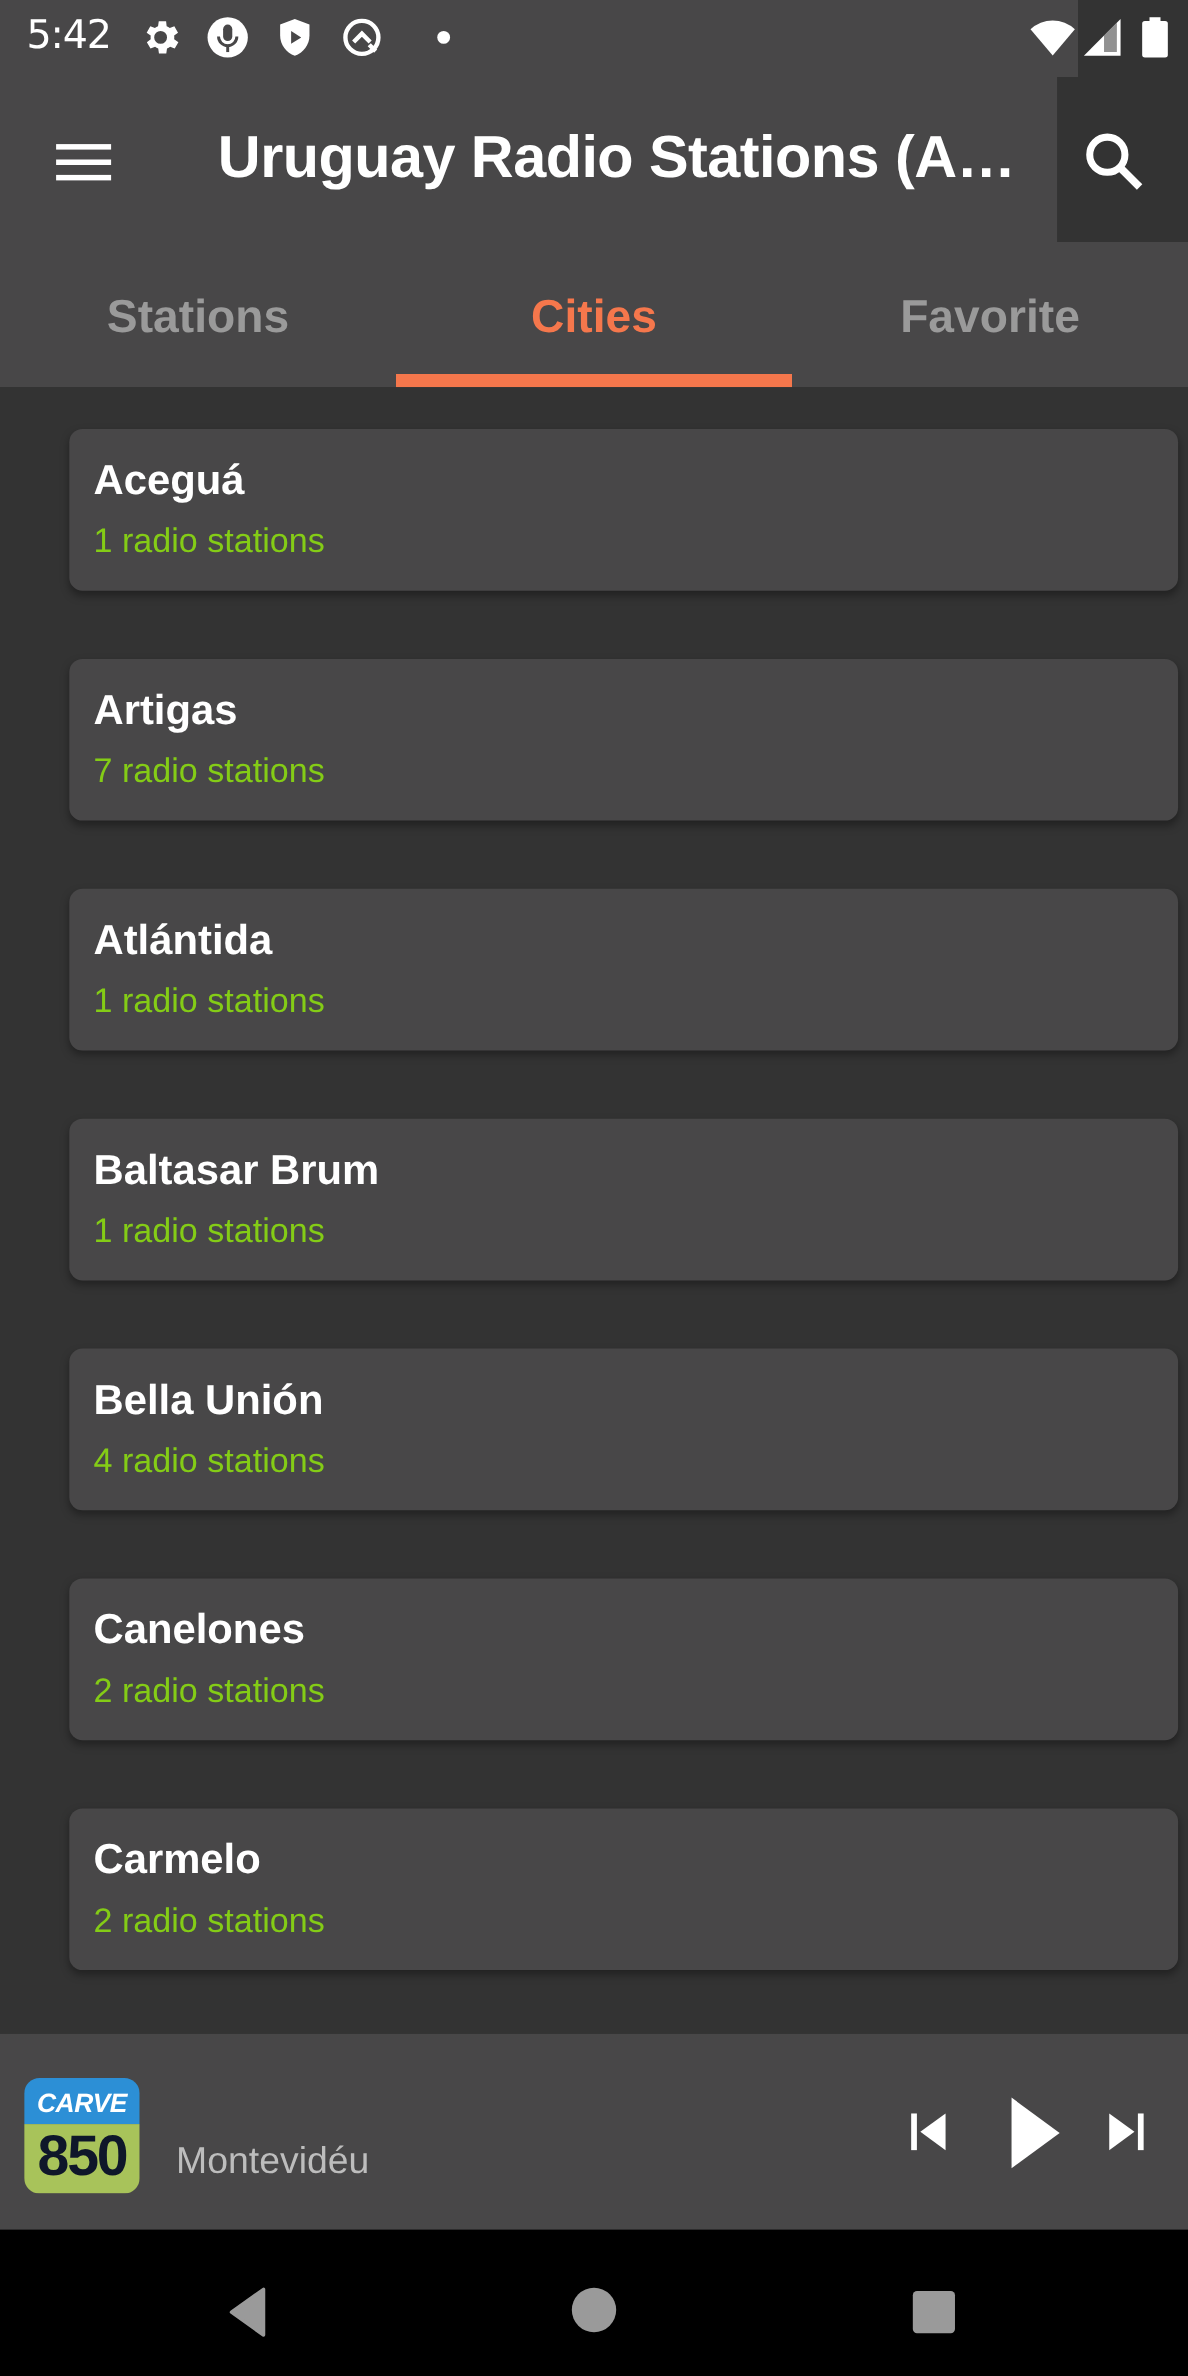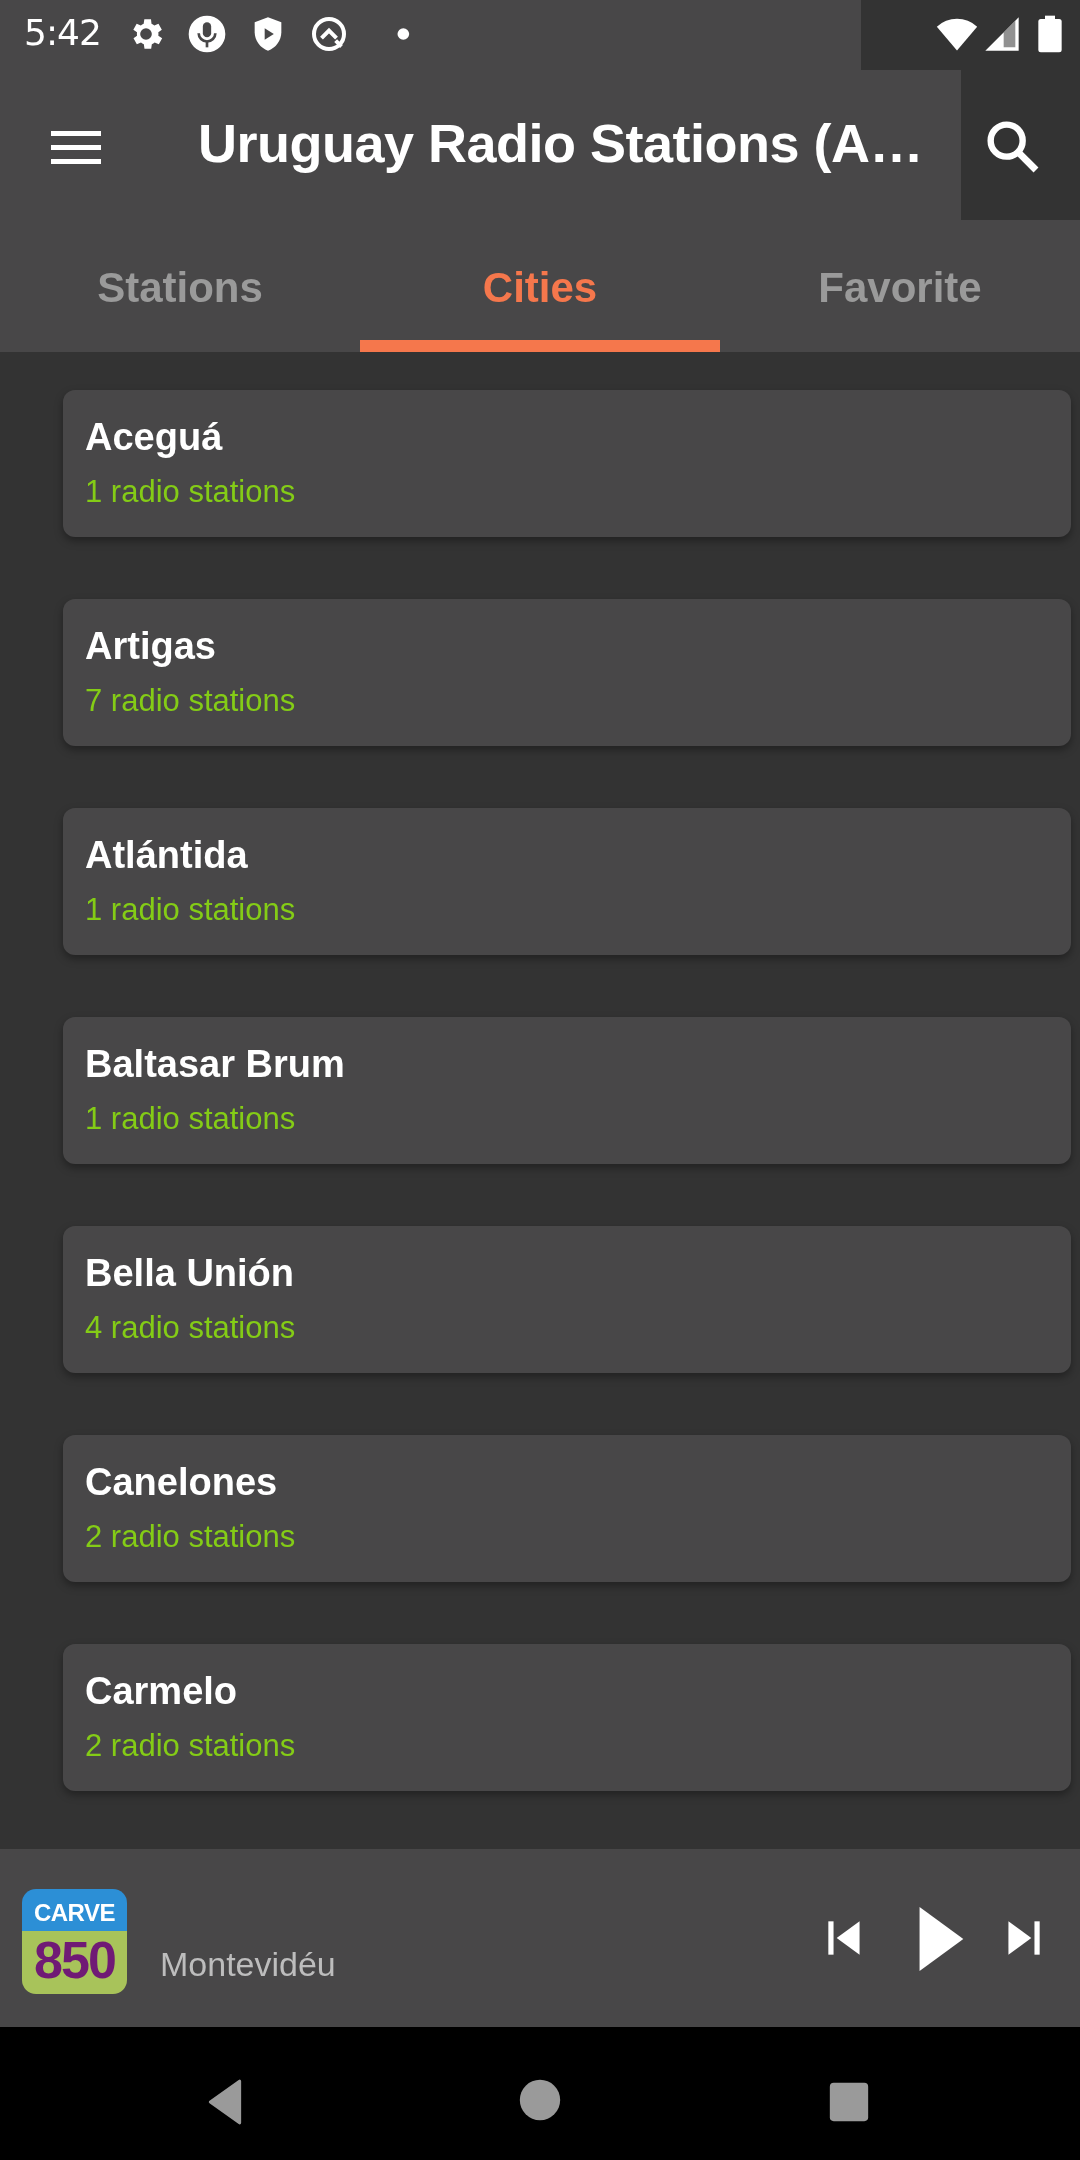--- a/index.html
+++ b/index.html
@@ -1,36 +1,36 @@
 <!DOCTYPE html>
 <html><head>
 <meta charset="utf-8">
 <style>
   * { box-sizing: border-box; margin: 0; padding: 0; }
   html, body { width: 1080px; height: 2160px; overflow: hidden; background: #333333; font-family: "Liberation Sans", sans-serif; }
-  .status-bar { position: absolute; top: 0; left: 0; width: 861px; height: 70px; background: #484748; color: #fff; }
+  .status-bar { position: absolute; top: 0; left: 0; width: 980px; height: 70px; background: #484748; color: #fff; }
   .status-time { position: absolute; left: 24px; top: 12px; font-size: 36px; font-family: "DejaVu Sans", sans-serif; font-weight: normal; letter-spacing: -1px; }
   .sb-icon { position: absolute; top: 14px; width: 40px; height: 40px; }
   .app-bar { position: absolute; top: 70px; left: 0; width: 961px; height: 150px; background: #484748; }
   .menu-btn { position: absolute; left: 40px; top: 46px; width: 72px; height: 60px; cursor: pointer; }
   .menu-btn span { position: absolute; left: 11px; width: 50px; height: 5px; background: #fff; }
   .app-title { position: absolute; left: 198px; top: 42px; width: 700px; font-size: 54px; color: #fff; font-weight: bold; white-space: nowrap; letter-spacing: -0.5px; }
   .search-btn { position: absolute; left: 980px; top: 44px; width: 64px; height: 64px; cursor: pointer; }
   .tabs { position: absolute; top: 220px; left: 0; width: 1080px; height: 132px; background: #484748; display: flex; }
   .tab { flex: 1; position: relative; text-align: center; font-size: 42px; font-weight: bold; color: #9a9a9a; padding-top: 44px; cursor: pointer; }
   .tab.active { color: #f5774c; }
   .tab.active::after { content: ""; position: absolute; left: 0; right: 0; bottom: 0; height: 12px; background: #f5774c; }
   .list { position: absolute; top: 352px; left: 0; width: 1080px; height: 1497px; background: #333333; overflow: hidden; }
   .card { position: absolute; left: 36px; width: 1008px; height: 147px; background: #484748; border-radius: 12px; box-shadow: 0 4px 8px rgba(0,0,0,0.35); cursor: pointer; margin-left: 27px; }
   .card-title { position: absolute; left: 22px; top: 26px; font-size: 38px; font-weight: bold; color: #fff; }
   .card-sub { position: absolute; left: 22px; top: 84px; font-size: 31px; color: #84cc16; }
   .player { position: absolute; top: 1849px; left: 0; width: 1080px; height: 178px; background: #484748; }
   .logo { position: absolute; left: 22px; top: 40px; width: 105px; height: 105px; border-radius: 14px; overflow: hidden; }
-  .logo-top { height: 42px; background: #2c8fd6; color: #fff; font-weight: bold; font-size: 24px; text-align: center; line-height: 48px; letter-spacing: -0.5px; }
-  .logo-bot { height: 63px; background: #a8c35a; color: #701a75; font-weight: bold; font-size: 52px; text-align: center; line-height: 58px; letter-spacing: -2px; }
+  .logo-top { height: 42px; background: #2c8fd6; color: #fff; font-weight: bold; font-size: 24px; text-align: center; line-height: 48px; letter-spacing: -0.5px; font-style: italic; }
+  .logo-bot { height: 63px; background: #a8c35a; color: #0f172a; font-weight: bold; font-size: 52px; text-align: center; line-height: 58px; letter-spacing: -2px; }
   .player-title { position: absolute; left: 160px; top: 44px; font-size: 42px; color: #fff; }
   .player-sub { position: absolute; left: 160px; top: 96px; font-size: 34px; color: #bdbdbd; }
   .ctrl { position: absolute; cursor: pointer; }
   .nav-bar { position: absolute; top: 2027px; left: 0; width: 1080px; height: 133px; background: #000; }
   .nav-btn { position: absolute; cursor: pointer; }
 </style>
 </head>
 <body>
 
 <div class="status-bar">

